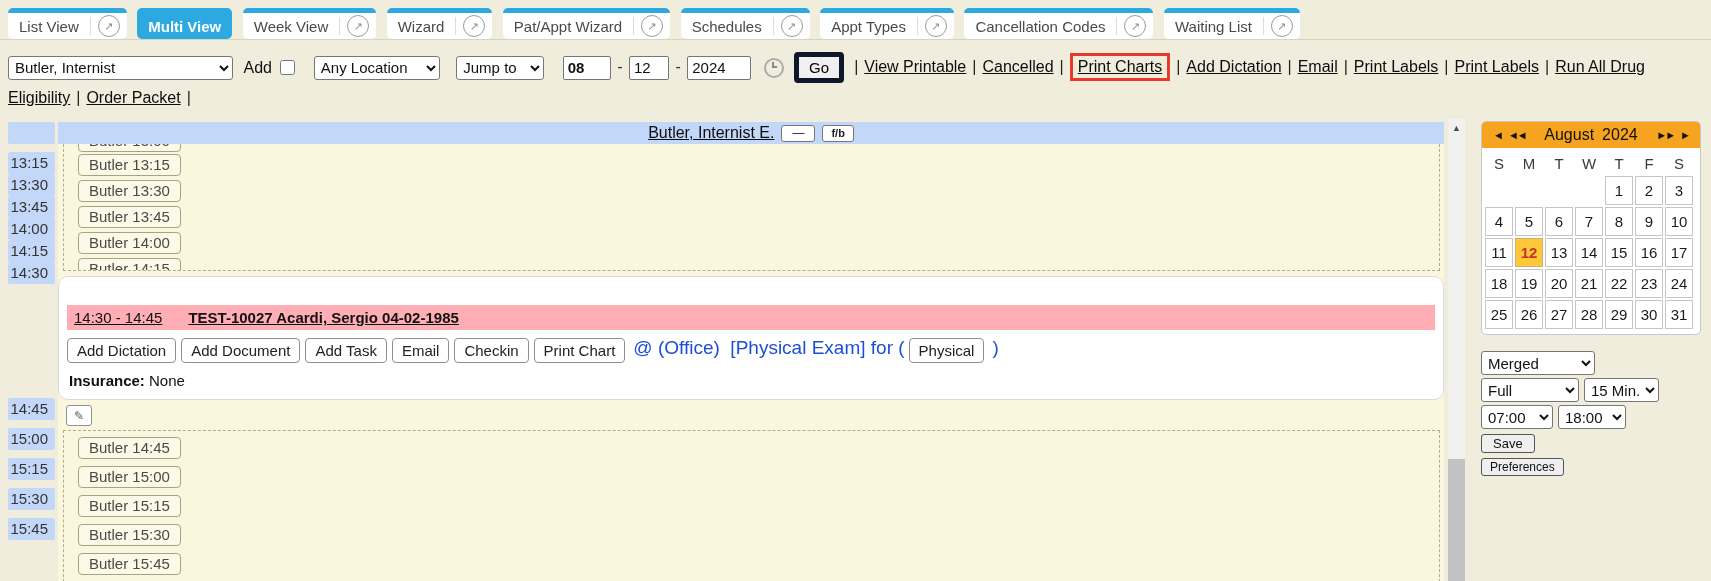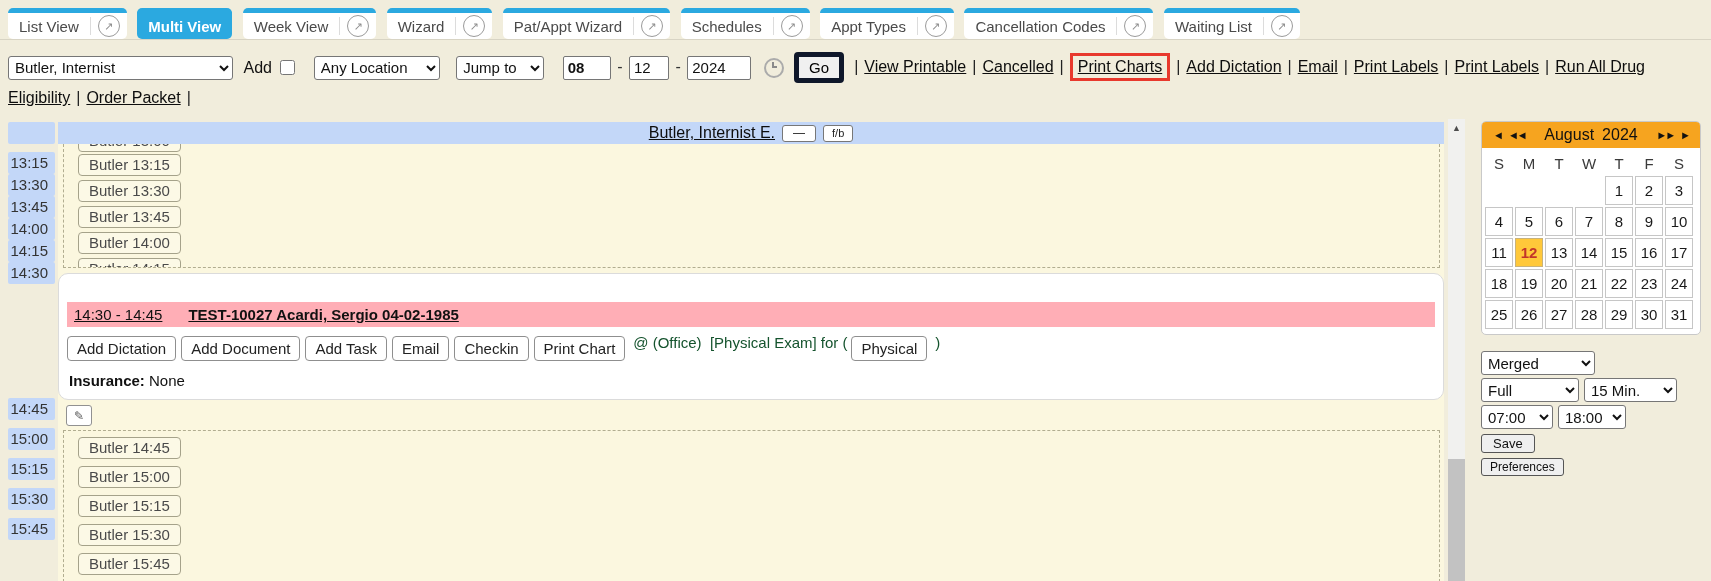--- a/index.html
+++ b/index.html
@@ -51,40 +51,40 @@
          padding-right:7px;color:#333;font-size:15px;}
   .g-top .tcell{margin-bottom:0;}
   .g-gap{height:114px;}
   .g-bottom .tcell{margin-bottom:8px;}
 
   .content{flex:1;min-width:0;display:flex;flex-direction:column;}
   .phead{margin-top:3px;height:22px;background:#C3D7F8;display:flex;align-items:center;justify-content:center;}
   .phead-link{font-size:16px;color:#0d0d0d;text-decoration:underline;cursor:pointer;}
   .mini-btn{height:17px;padding:0 10px;font-size:12px;line-height:13px;background:#fff;border:1px solid #777;
             border-radius:3px;margin-left:7px;cursor:pointer;color:#222;font-family:"Liberation Sans",sans-serif;}
-  .mini-btn.fb{font-weight:normal;font-size:11px;padding:0 8px;}
+  .mini-btn.fb{font-weight:bold;font-size:11px;padding:0 8px;}
 
   .canvas{flex:1;background:#FBF7DF;overflow:hidden;display:flex;flex-direction:column;}
   .sect{margin:0 4px 0 5px;border:1px dashed #B1AD90;}
   .sect1{height:145px;border-top:none;overflow:hidden;box-sizing:border-box;}
   .sect2{margin-top:4px;flex:1;border-bottom:none;padding-top:6px;box-sizing:border-box;}
   .slot{display:block;background:#FCF9E6;border:1px solid #A5A28A;border-radius:4px;height:22px;
         line-height:18px;padding:0 10px;margin:0 0 4px 14px;font-size:15px;color:#4A4A4A;cursor:pointer;
         font-family:Liberation Sans, sans-serif;}
   .slot.clipped{margin-top:-14px;margin-bottom:2px;}
   .sect2 .slot{margin-bottom:7px;}
 
   .card{margin-top:5px;background:#fff;border:1px solid #DBDBDB;border-radius:10px;padding:28px 0 10px 0;}
   .pinkbar{height:25px;margin:0 8px;background:#FFAEB6;display:flex;align-items:center;}
   .time-link{margin-left:7px;font-size:15px;color:#111;text-decoration:underline;cursor:pointer;}
   .pat-link{margin-left:26px;font-size:15px;font-weight:bold;color:#111;text-decoration:underline;cursor:pointer;}
   .actions{margin:7px 8px 0;display:flex;align-items:center;flex-wrap:nowrap;}
   .act-btn{background:#fff;border:1px solid #8F8F8F;border-radius:4px;padding:3px 9px;margin-right:5px;
            font-size:15px;color:#222;cursor:pointer;white-space:nowrap;font-family:"Liberation Sans",sans-serif;}
-  .detail{font-size:15px;color:#14532d;margin:0 4px 12px 3px;white-space:pre;}
+  .detail{font-size:19px;color:#1d4ed8;margin:0 4px 4px 3px;white-space:pre;}
   .insurance{margin:9px 10px 0;font-size:15px;color:#111;}
   .editrow{margin-top:5px;padding-left:8px;height:22px;}
   .edit-btn{width:26px;height:21px;background:#fff;border:1px solid #919191;border-radius:3px;
             font-size:12px;color:#555;cursor:pointer;padding:0;line-height:18px;}
 
   
   .vscroll{flex:0 0 17px;margin-left:4px;background:#F1F1EF;position:relative;}
   .scroll-up{height:18px;display:flex;align-items:center;justify-content:center;font-size:9px;color:#4d4d4d;cursor:pointer;}
   .thumb{position:absolute;left:0;top:340px;width:17px;height:123px;background:#C2C2C2;cursor:pointer;}
 
@@ -102,21 +102,21 @@
   .dcell{height:27px;line-height:27px;text-align:center;border:1px solid #C6C6C6;background:#fff;
          font-size:15px;color:#1A1A1A;cursor:pointer;}
   .dcell.empty{border-color:transparent;background:transparent;cursor:default;}
   .dcell.today{background:#FFC83A;color:#C2342A;font-weight:bold;border-color:#C8B27A;}
 
   .controls{margin-top:16px;}
   .controls .sel{display:inline-block;}
   .w-merged{width:114px;}
   .crow{margin-top:3px;display:flex;gap:5px;}
   .w-full{width:98px;}
-  .w-int{width:93px;}
+  .w-int{width:75px;}
   .w-time{width:72px;}
   .w-time2{width:68px;}
   .sm-btn{display:block;margin-top:5px;background:#EFEFEF;border:1px solid #555;border-radius:3px;
           font-size:13px;padding:1px 11px;cursor:pointer;color:#111;font-family:"Liberation Sans",sans-serif;}
   .sm-btn.prefs{font-size:12px;padding:1px 8px;}
 </style>
 </head>
 <body>
 
 <div class="stage">

